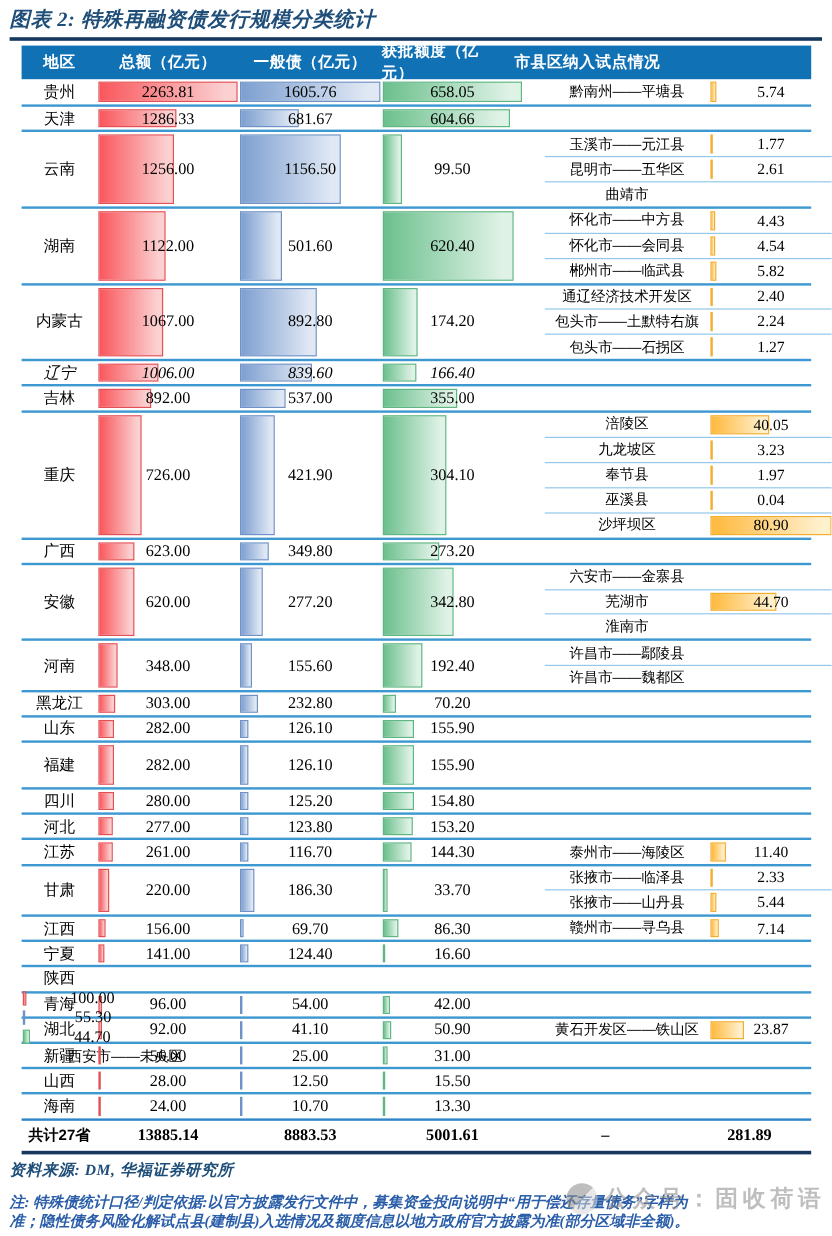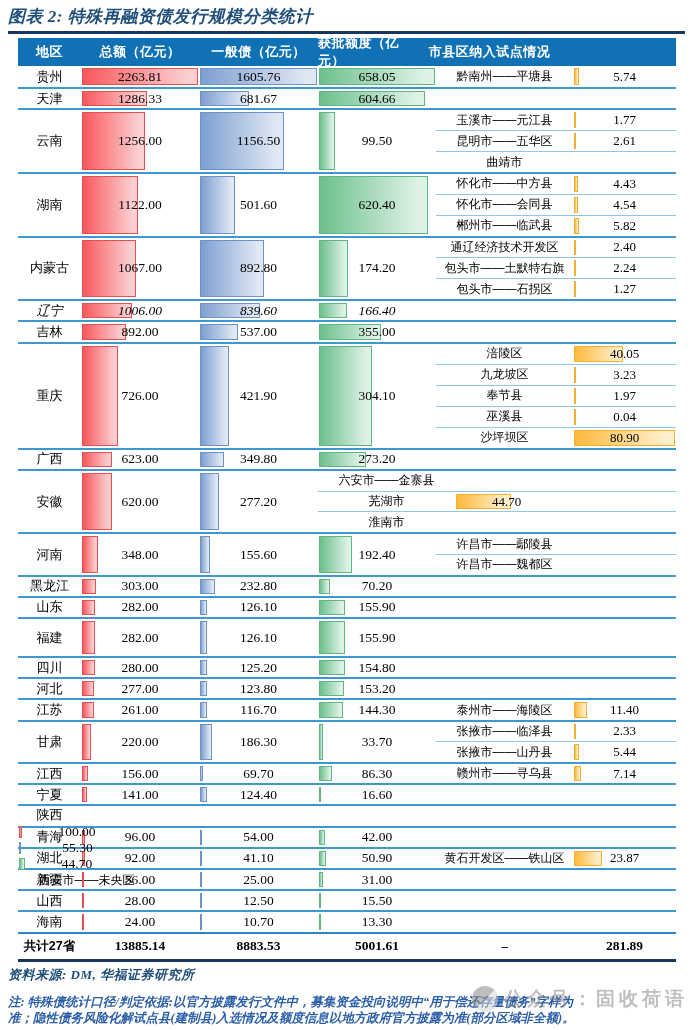--- a/index.html
+++ b/index.html
@@ -19,21 +19,21 @@
   .group + .group{border-top:2px solid var(--grpline,#3D98D2);}
   .region-cell{display:flex;align-items:center;justify-content:center;font-size:13px;}
   .bar-cell{position:relative;display:flex;align-items:center;justify-content:center;
             font-family:"Liberation Serif",serif;font-size:13.5px;}
   .databar{position:absolute;left:1px;top:2px;bottom:2px;box-sizing:border-box;border:1px solid;}
   .databar.red{background:linear-gradient(to right,#F9575C 0%,#FBD0D1 92%);border-color:#E34F54;}
   .databar.blue{background:linear-gradient(to right,#7D9FD0 0%,#E0E8F4 92%);border-color:#6E92C5;}
   .databar.green{background:linear-gradient(to right,#6CC08D 0%,#DFF2E6 92%);border-color:#5EB682;}
   .databar.orange{background:linear-gradient(to right,#FFB93C 0%,#FFF0CE 92%);border-color:#F2AE2E;}
   .num{position:relative;z-index:1;}
-  .pilots{display:flex;flex-direction:column;flex:1 1 auto;}
+  .pilots{display:flex;flex-direction:column;flex:1 1 auto;margin-left:18px;}
   .pilot-row{display:flex;flex:1 1 0;box-sizing:border-box;}
   .pilot-row + .pilot-row{border-top:1px solid var(--subline,#93C7EA);}
   .pilot-name{display:flex;align-items:center;justify-content:center;font-size:12px;white-space:nowrap;}
   .quota-cell{position:relative;display:flex;align-items:center;justify-content:center;
               font-family:"Liberation Serif",serif;font-size:13px;}
   .tfoot{display:flex;height:25px;border-top:2px solid #2E86C8;border-bottom:3px solid #17375E;
          font-weight:bold;align-items:stretch;}
   .fcell{display:flex;align-items:center;justify-content:center;}
   .flabel{font-size:12.5px;font-weight:bold;}
   .fnum{font-family:"Liberation Serif",serif;font-size:13.5px;font-weight:bold;}
@@ -337,20 +337,24 @@
       <div class="group" style="height: 63.6px;">
         <div class="cell region-cell c-region">安徽</div>
         <div class="cell bar-cell c-total">
           <div class="databar red" style="width: calc(27.39% - 2px);"></div>
           <div class="num">620.00</div>
         </div>
         <div class="cell bar-cell c-general">
           <div class="databar blue" style="width: calc(17.26% - 2px);"></div>
           <div class="num">277.20</div>
         </div>
+        <div class="cell bar-cell c-special">
+          <div class="databar green" style="width: calc(52.09% - 2px);"></div>
+          <div class="num">342.80</div>
+        </div>
         <div class="pilots">
           <div class="pilot-row">
             <div class="cell pilot-name c-pilot">六安市——金寨县</div>
             <div class="cell bar-cell c-quota quota-cell"></div>
           </div>
           <div class="pilot-row">
             <div class="cell pilot-name c-pilot">芜湖市</div>
             <div class="cell bar-cell c-quota quota-cell">
               <div class="databar orange" style="width: calc(55.25% - 2px);"></div>
               <div class="num">44.70</div>

